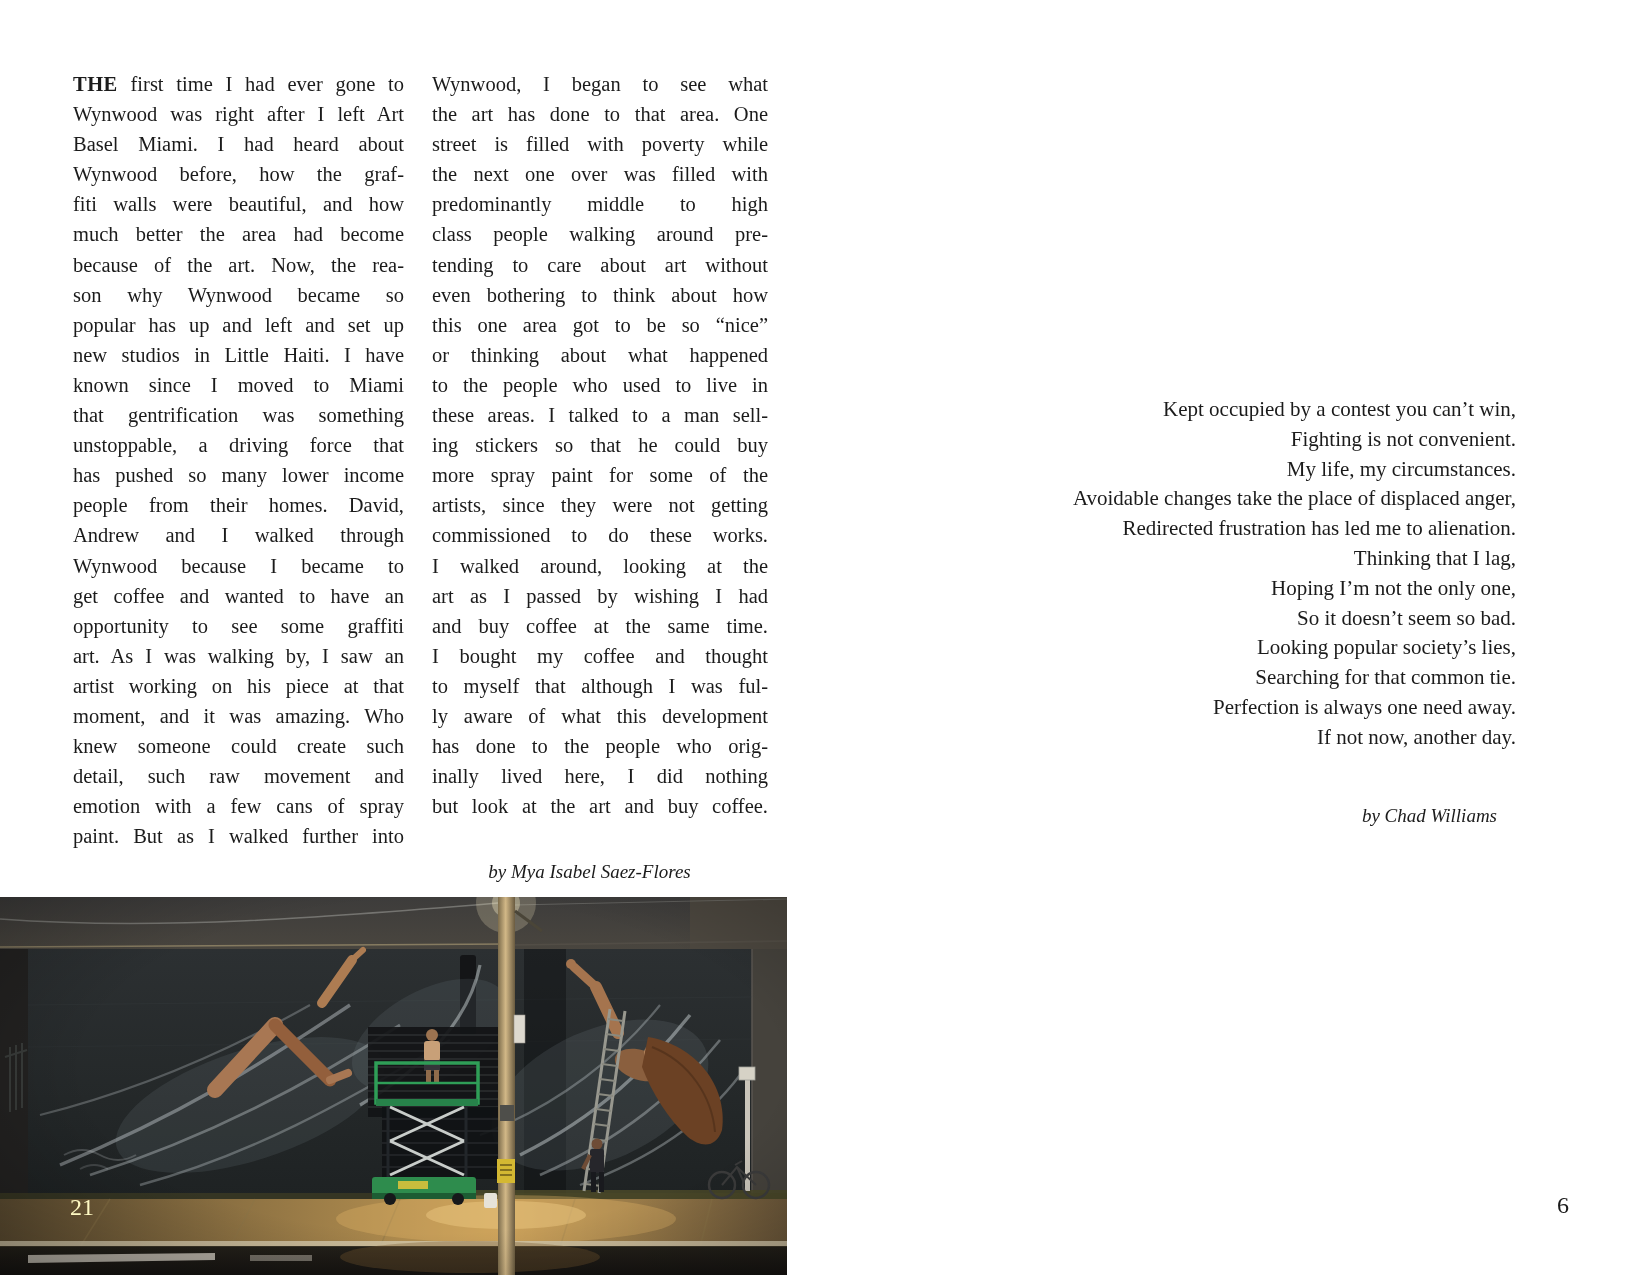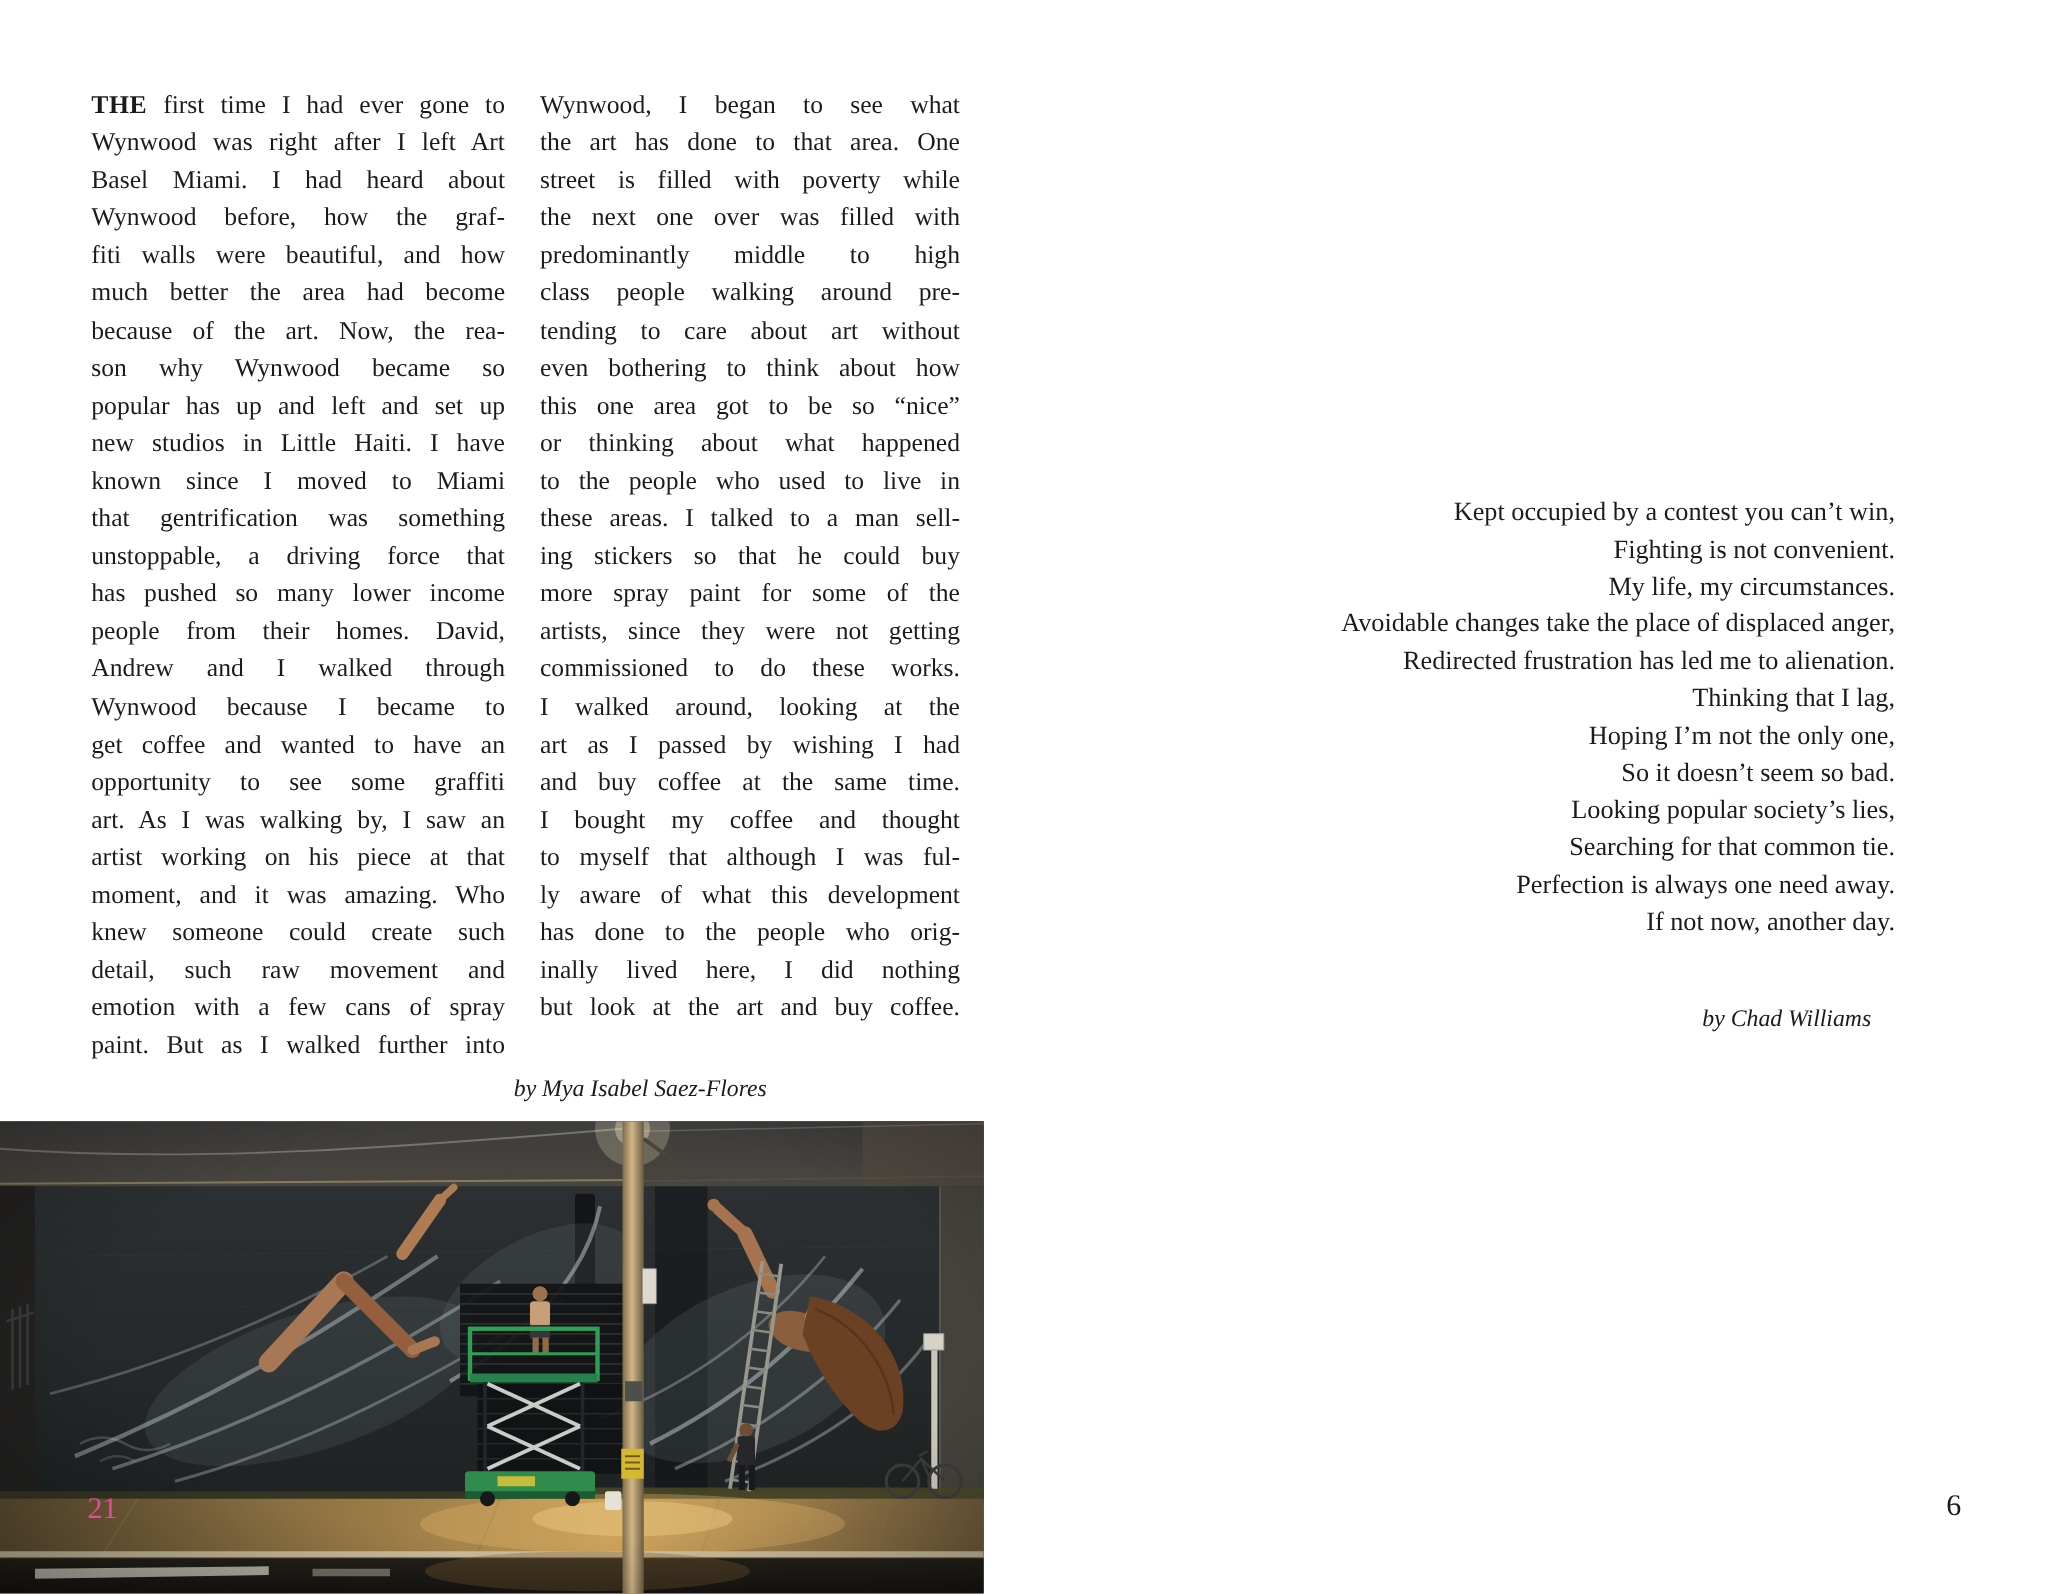--- a/index.html
+++ b/index.html
@@ -13,40 +13,40 @@
   .essay-col { position:absolute; top:69px; }
   .col1 { left:73px;  width:331px; }
   .col2 { left:432px; width:336px; }
   .tline {
     font-size:20.5px; line-height:30.1px; height:30.1px;
     text-align:justify; text-align-last:justify; overflow:hidden;
   }
   .lead { font-weight:700; letter-spacing:0.5px; }
   .essay-byline {
     position:absolute; left:411px; top:860px; width:357px;
-    text-align:left; font-style:italic; font-size:19px; line-height:24px;
+    text-align:center; font-style:italic; font-size:19px; line-height:24px;
   }
   
   .poem { position:absolute; left:950px; top:395px; width:566px; }
   .poem .pline {
     font-size:21px; line-height:29.8px; height:29.8px; text-align:right;
   }
   .poem-byline {
     position:absolute; left:950px; top:804px; width:547px;
     text-align:right; font-style:italic; font-size:19px; line-height:24px;
   }
   
   .photo {
     position:absolute; left:0; top:897px; width:787px; height:378px;
     background:#24272a; overflow:hidden;
   }
   .photo svg { display:block; width:787px; height:378px; }
   .pagenum-left {
     position:absolute; left:70px; top:297px; z-index:5;
-    color:#ec4899; font-size:24px; line-height:26px;
+    color:#fef9c3; font-size:24px; line-height:26px;
   }
   .pagenum-right {
     position:absolute; left:1557px; top:1192px;
     font-size:24px; line-height:26px; color:#1b1b1b;
   }
 </style>
 </head>
 <body>
 
 <div class="page">

